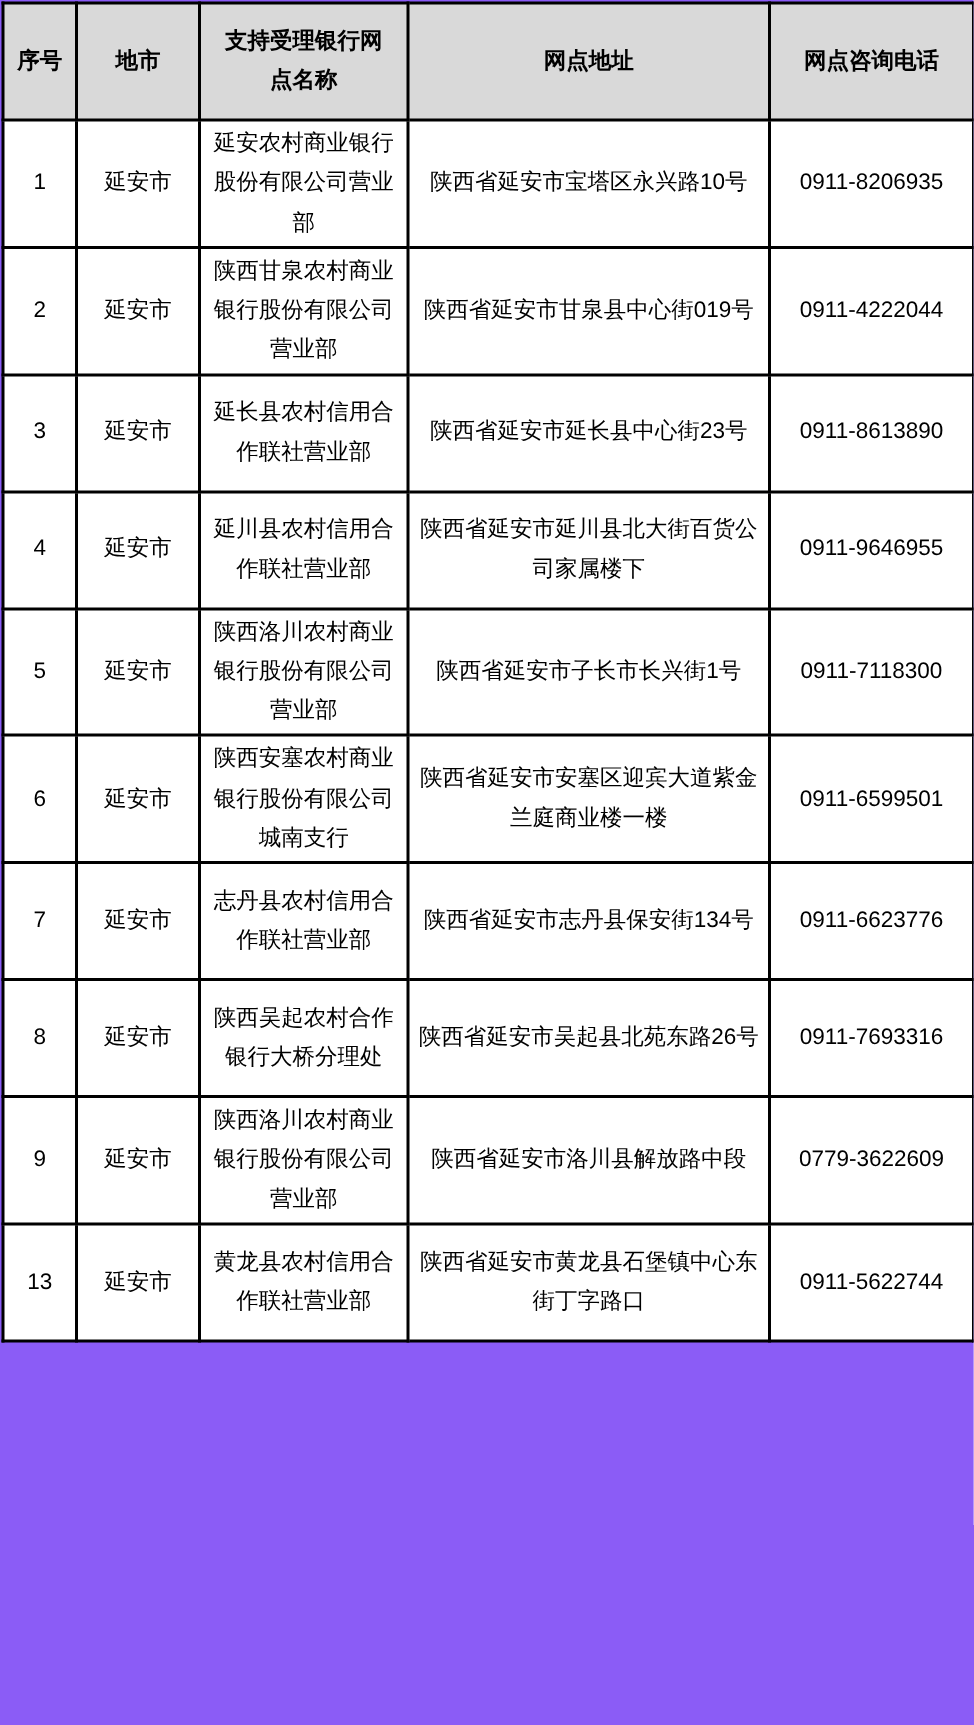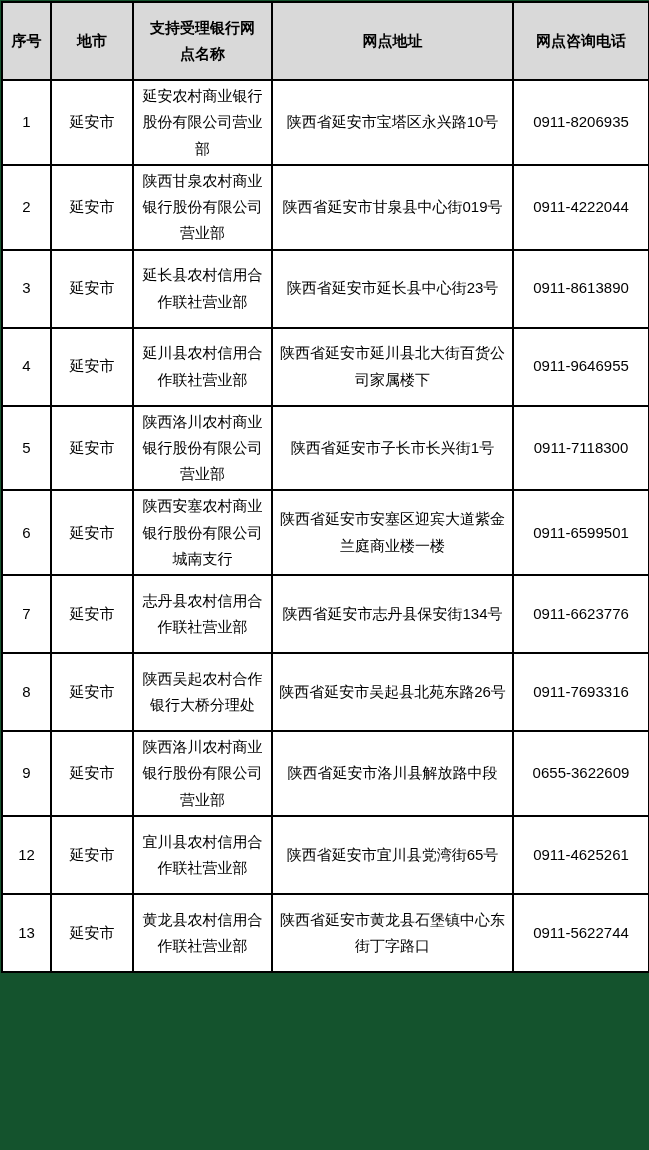--- a/index.html
+++ b/index.html
@@ -7,21 +7,21 @@
     padding: 0;
     background: #ffffff;
     font-family: "Liberation Sans", "DejaVu Sans", sans-serif;
     color: #000000;
   }
   .page {
     width: 649px;
     height: 1150px;
     box-sizing: border-box;
     padding: 1px;
-    background: #14532d;
+    background: #8b5cf6;
   }
   table.branch-table {
     border-collapse: collapse;
     table-layout: fixed;
     width: 647px;
   }
   table.branch-table col.c-no    { width: 49px;  }
   table.branch-table col.c-city  { width: 82px;  }
   table.branch-table col.c-name  { width: 139px; }
   table.branch-table col.c-addr  { width: 241px; }
@@ -136,32 +136,25 @@
     <td class="cell-name">陕西吴起农村合作银行大桥分理处</td>
     <td class="cell-addr">陕西省延安市吴起县北苑东路26号</td>
     <td class="cell-phone">0911-7693316</td>
   </tr>
 
   <tr>
     <td class="cell-no">9</td>
     <td class="cell-city">延安市</td>
     <td class="cell-name">陕西洛川农村商业银行股份有限公司营业部</td>
     <td class="cell-addr">陕西省延安市洛川县解放路中段</td>
-    <td class="cell-phone">0655-3622609</td>
+    <td class="cell-phone">0779-3622609</td>
   </tr>
 
 
 
-  <tr>
-    <td class="cell-no">12</td>
-    <td class="cell-city">延安市</td>
-    <td class="cell-name">宜川县农村信用合作联社营业部</td>
-    <td class="cell-addr">陕西省延安市宜川县党湾街65号</td>
-    <td class="cell-phone">0911-4625261</td>
-  </tr>
 
   <tr>
     <td class="cell-no">13</td>
     <td class="cell-city">延安市</td>
     <td class="cell-name">黄龙县农村信用合作联社营业部</td>
     <td class="cell-addr">陕西省延安市黄龙县石堡镇中心东街丁字路口</td>
     <td class="cell-phone">0911-5622744</td>
   </tr>
 </tbody>
   </table>

